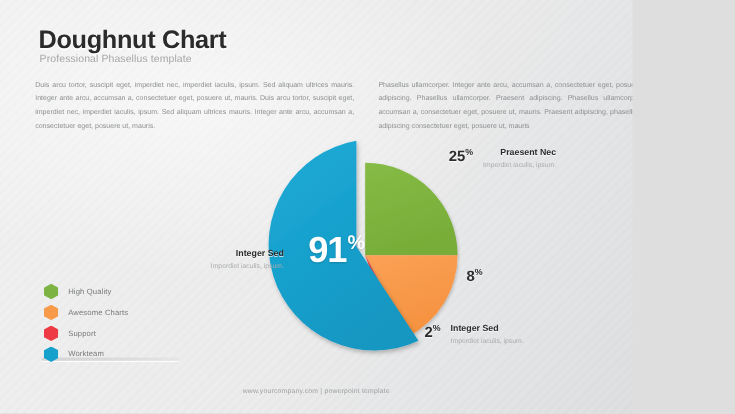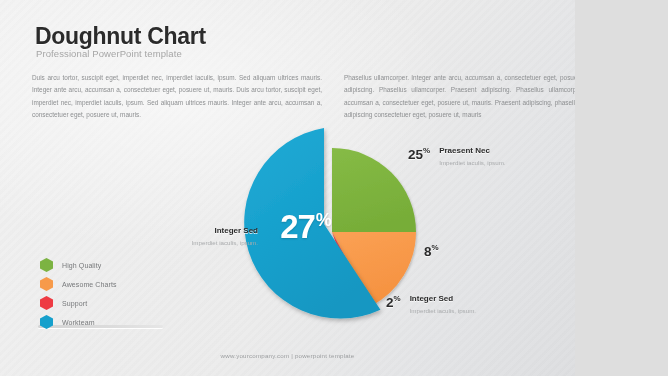--- a/index.html
+++ b/index.html
@@ -195,21 +195,21 @@
     text-align: right;
     width: 110px;
   }
   .callout-left .c-title {
     font-size: 8px;
     font-weight: bold;
     color: #2c2c2c;
   }
   .callout-left .c-sub { margin-top: 3px; }
 
-  .callout-25 { left: 408px; top: 146px; }
+  .callout-25 { left: 408px; top: 134px; text-align: right; }
   .callout-8  { left: 424px; top: 243px; }
   .callout-2  { left: 386px; top: 294px; }
 
   
   .footer {
     position: absolute;
     left: 0;
     right: 0;
     top: 352px;
     text-align: center;
@@ -218,21 +218,21 @@
     letter-spacing: 0.2px;
     z-index: 4;
   }
 </style>
 </head>
 <body>
 
 <div class="slide">
 
   <div class="title">Doughnut Chart</div>
-  <div class="subtitle">Professional PowerPoint template</div>
+  <div class="subtitle">Professional Phasellus template</div>
 
   <div class="para para-left">Duis arcu tortor, suscipit eget, imperdiet nec, imperdiet iaculis, ipsum. Sed aliquam ultrices mauris. Integer ante arcu, accumsan a, consectetuer eget, posuere ut, mauris. Duis arcu tortor, suscipit eget, imperdiet nec, imperdiet iaculis, ipsum. Sed aliquam ultrices mauris. Integer ante arcu, accumsan a, consectetuer eget, posuere ut, mauris.</div>
   <div class="para para-right">Phasellus ullamcorper. Integer ante arcu, accumsan a, consectetuer eget, posuere ut, mauris. Praesent adipiscing. Phasellus ullamcorper. Praesent adipiscing. Phasellus ullamcorper. Integer ante arcu, accumsan a, consectetuer eget, posuere ut, mauris. Praesent adipiscing, phasellus ullamcorper praesent adipiscing consectetuer eget, posuere ut, mauris</div>
 
   <div class="chart">
     <svg width="210" height="215" viewBox="0 0 210 215">
       <defs>
         <linearGradient id="gBlue" x1="0" y1="0" x2="0.55" y2="1">
           <stop offset="0%" stop-color="#22abd6"></stop>
           <stop offset="55%" stop-color="#16a0cc"></stop>
@@ -267,21 +267,21 @@
         <path d="M 100 114 L 139.2 188.0 A 84 84 0 0 1 128.0 194.4 Z" fill="url(#gRed)"></path>
       </g>
 
       <g filter="url(#sh)">
         <path d="M 92 106 L 92 10 A 96 96 0 1 0 148.4 191.8 Z" fill="url(#gBlue)"></path>
       </g>
     </svg>
   </div>
 
   <div class="pct-big">
-    <span>27</span><sup>%</sup>
+    <span>91</span><sup>%</sup>
   </div>
 
   <div class="callout callout-left">
     <div class="c-title">Integer Sed</div>
     <div class="c-sub">Imperdiet iaculis, ipsum.</div>
   </div>
 
   <div class="callout callout-25">
     <div class="pct"><span>25</span><sup>%</sup></div>
     <div class="txt">

